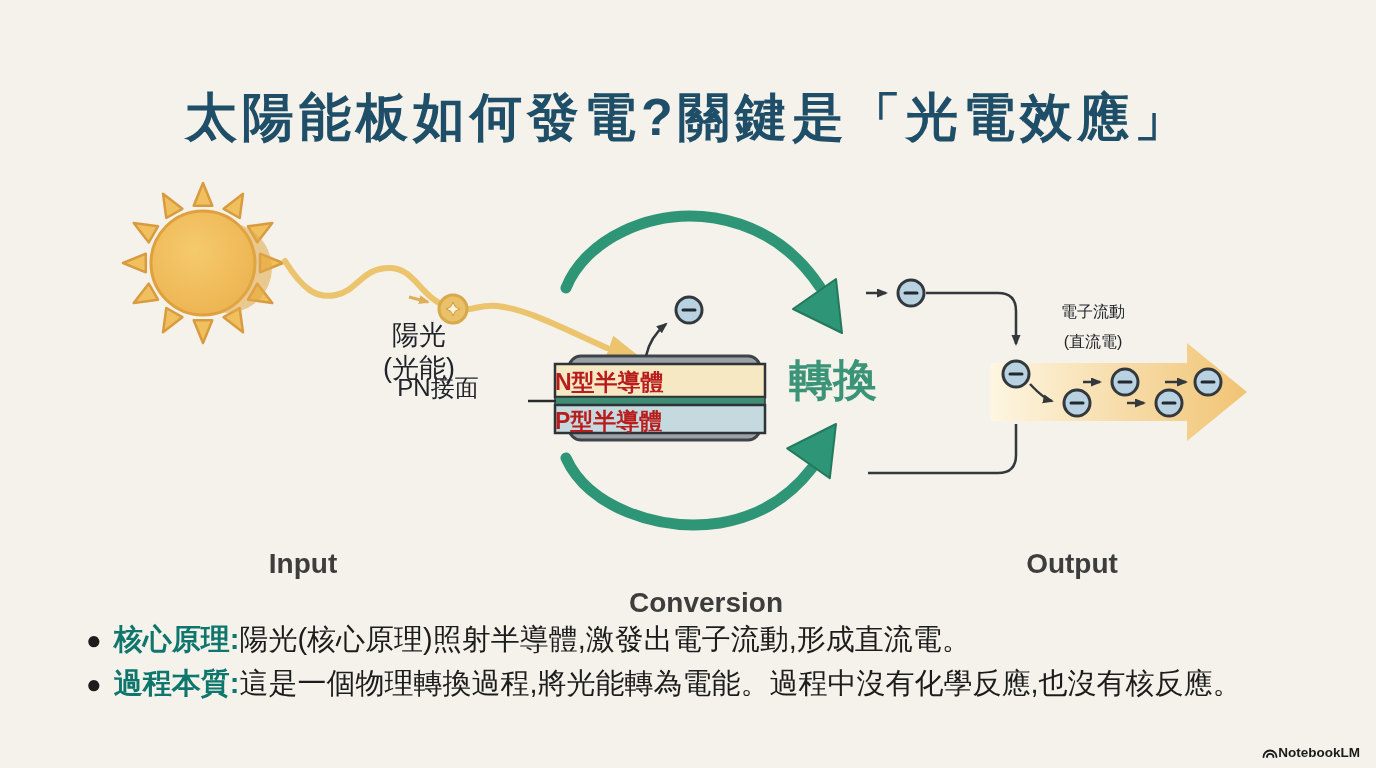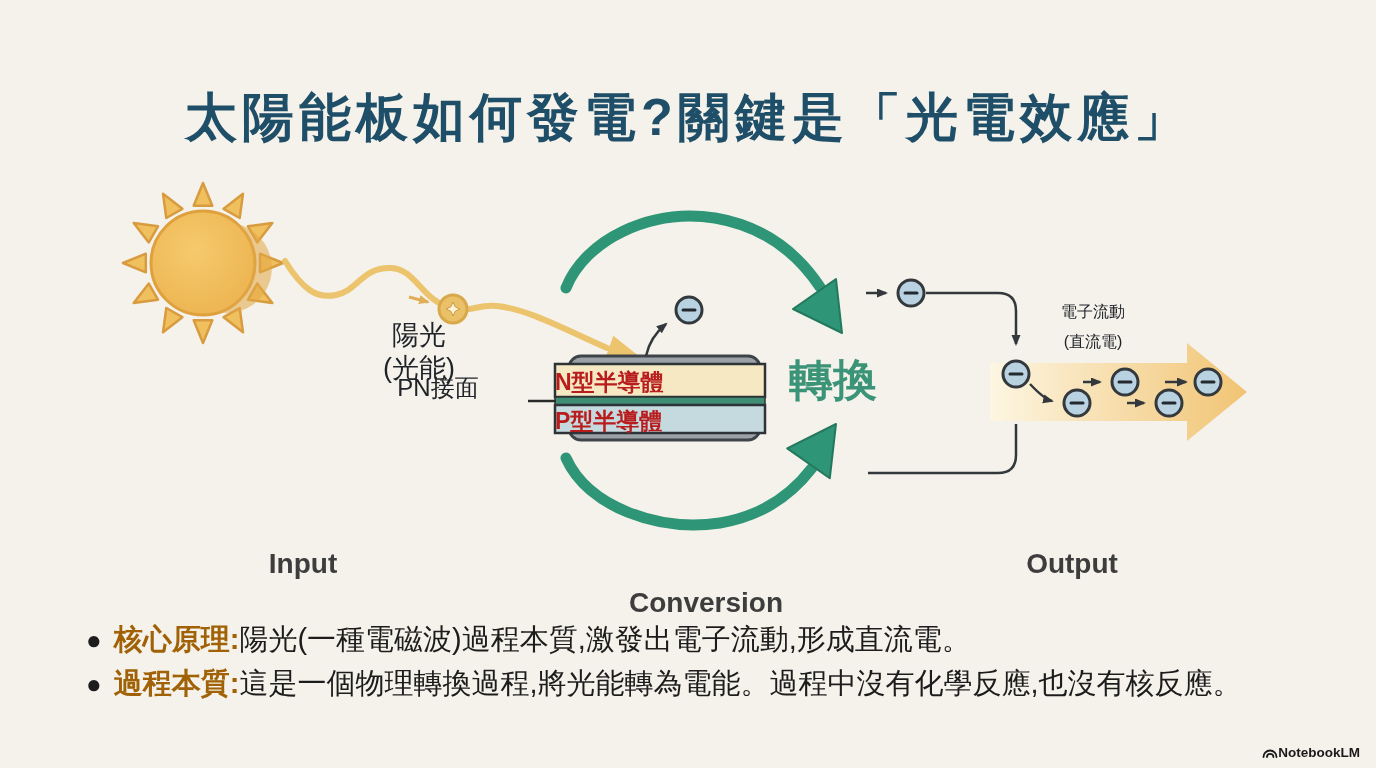--- a/index.html
+++ b/index.html
@@ -15,21 +15,21 @@
   #n-label{top:367px;}
   #p-label{top:406px;}
   #conv-label{left:833px;top:380px;font-size:44px;font-weight:bold;color:#3b9478;}
   #eflow-label{left:1093px;top:327px;text-align:center;font-size:16px;line-height:30px;}
   .stage-label{top:564px;font-size:28px;font-weight:bold;color:#3d3d3d;}
   #stage-input{left:303px;}
   #stage-conversion{left:706px;margin-top:39px;}
   #stage-output{left:1072px;}
   .note-row{left:86px;display:flex;align-items:flex-start;color:#1c1c1c;font-size:29px;line-height:34px;white-space:nowrap;}
   .note-bullet{font-size:26px;margin-right:12px;position:relative;top:1px;}
-  .note-head{font-weight:bold;color:#a16207;}
+  .note-head{font-weight:bold;color:#0f766e;}
   #note-0{top:622px;}
   #note-1{top:666px;}
   #watermark{right:16px;bottom:8px;display:flex;align-items:center;color:#1a1a1a;font-size:13.5px;font-weight:600;}
   svg{display:block;}
 </style>
 </head>
 <body>
 
 <div id="canvas">
 
@@ -137,21 +137,21 @@
     <div>(直流電)</div>
   </div>
 
   <div id="stage-input" class="abs ctr stage-label">Input</div>
   <div id="stage-conversion" class="abs ctr stage-label">Conversion</div>
   <div id="stage-output" class="abs ctr stage-label">Output</div>
 
   <div id="note-0" class="abs note-row">
     <span class="note-bullet">●</span>
     <span>
-      <span class="note-head">核心原理:</span><span>陽光(一種電磁波)過程本質,激發出電子流動,形成直流電。</span>
+      <span class="note-head">核心原理:</span><span>陽光(核心原理)照射半導體,激發出電子流動,形成直流電。</span>
     </span>
   </div>
   <div id="note-1" class="abs note-row">
     <span class="note-bullet">●</span>
     <span>
       <span class="note-head">過程本質:</span><span>這是一個物理轉換過程,將光能轉為電能。過程中沒有化學反應,也沒有核反應。</span>
     </span>
   </div>
 
   <div id="watermark" class="abs">

